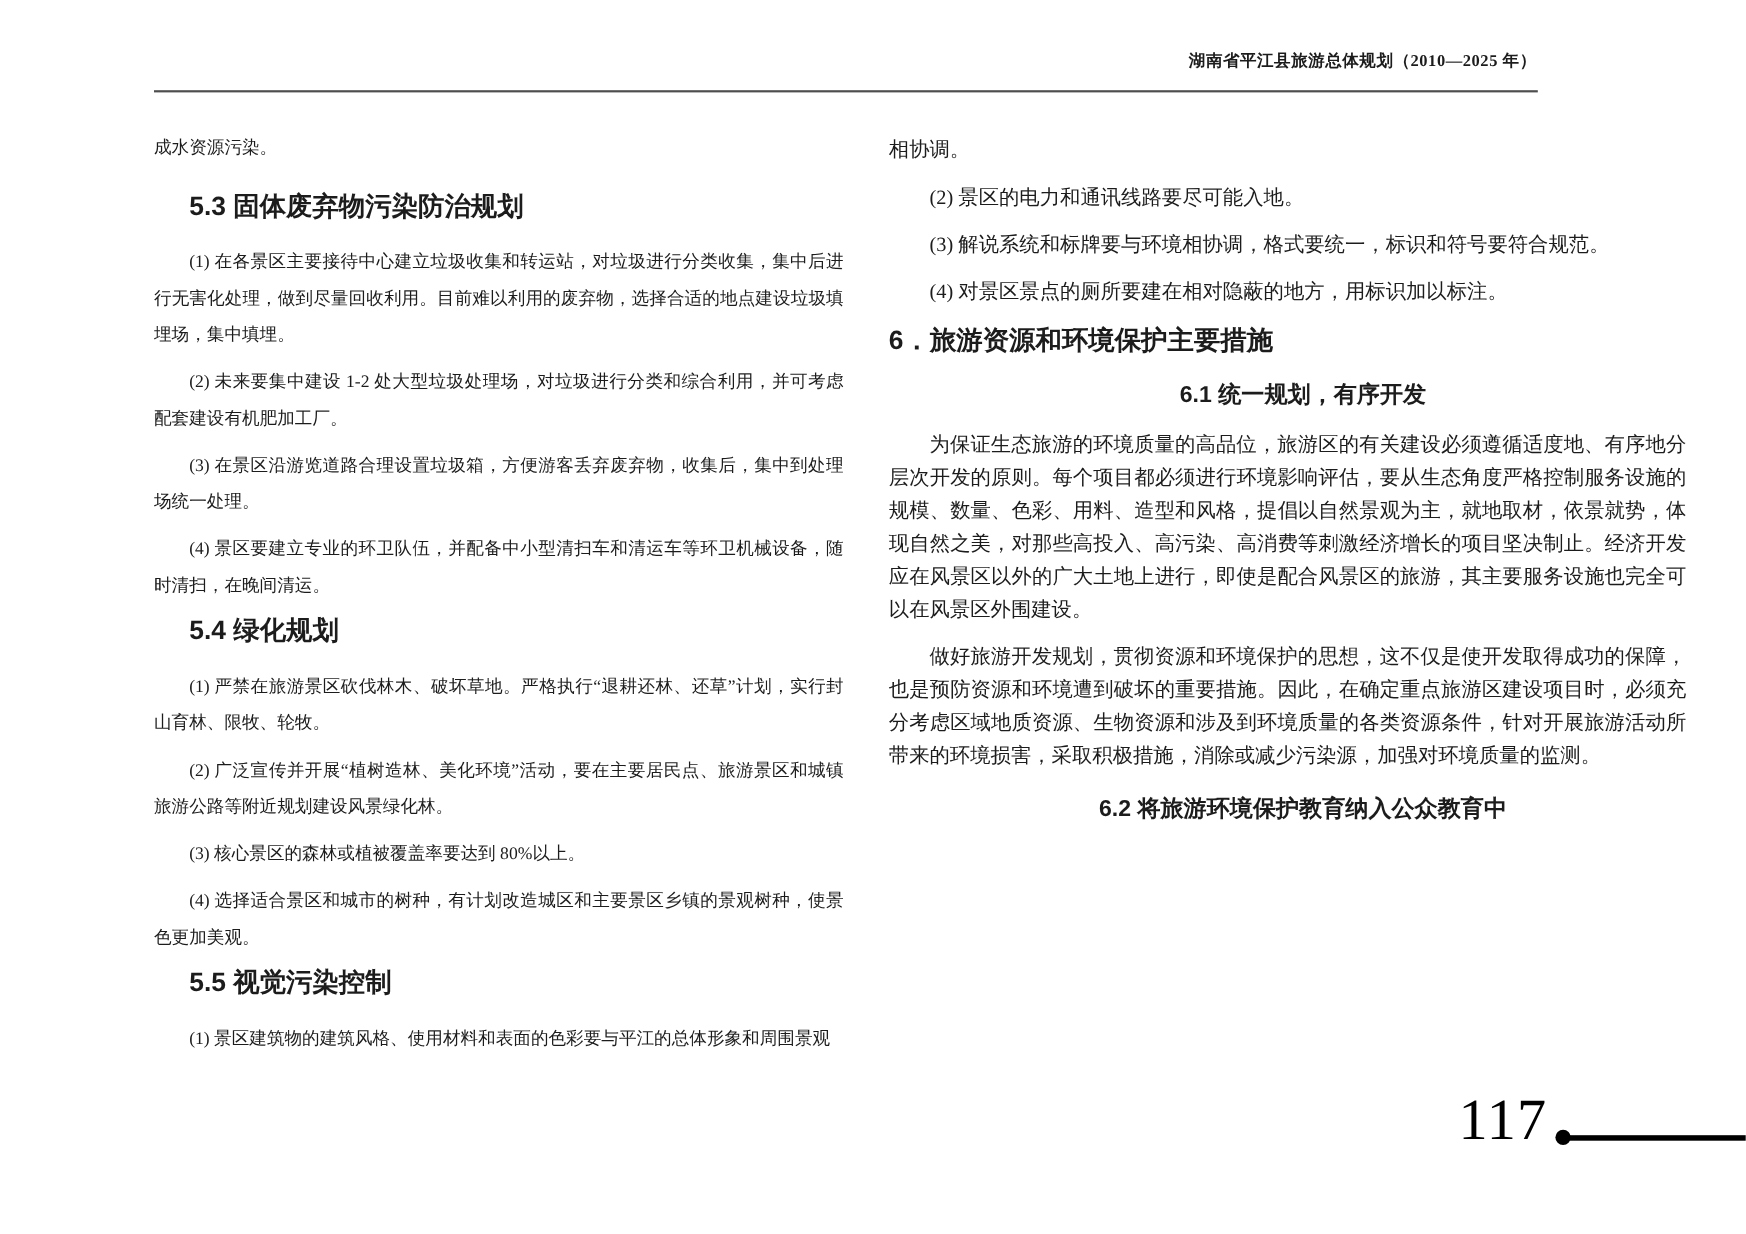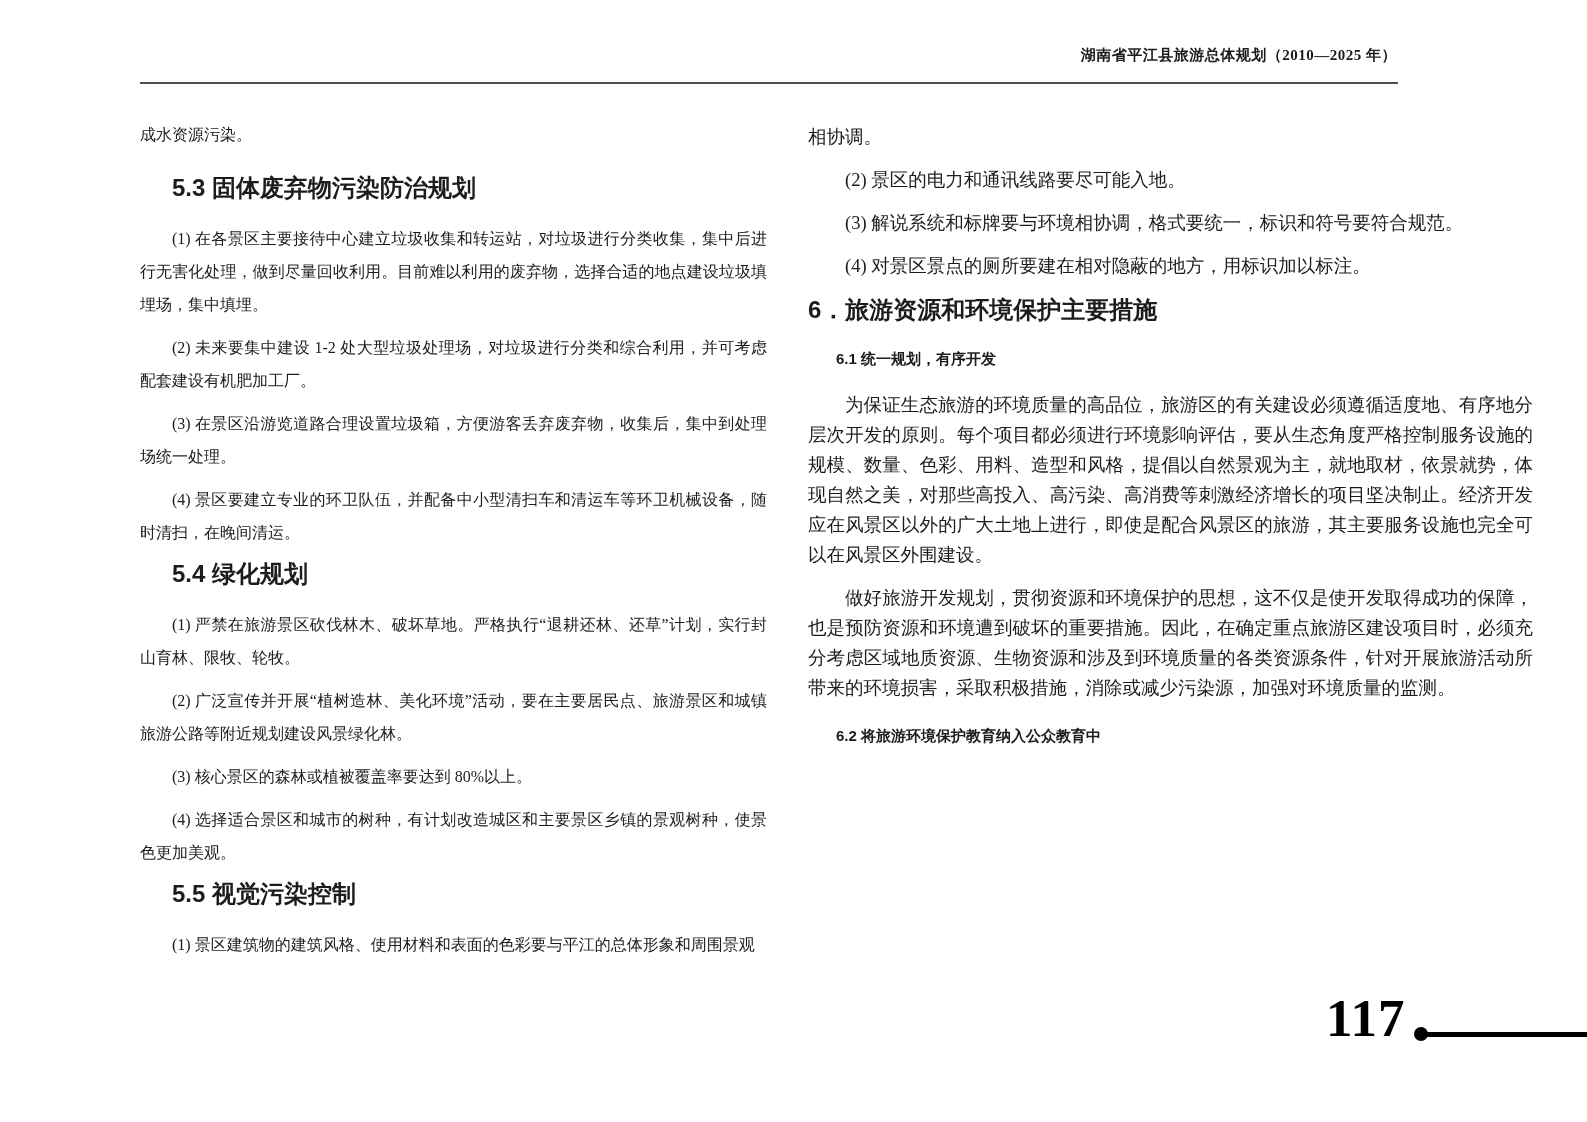--- a/index.html
+++ b/index.html
@@ -88,36 +88,36 @@
     font-weight: bold;
     line-height: 32px;
     text-indent: 0;
     text-align: left;
     margin-top: 8px;
     margin-bottom: 6px;
   }
   
   .col-right .h2 {
     font-family: "Liberation Sans", "DejaVu Sans", sans-serif;
-    font-size: 15px;
+    font-size: 21px;
     font-weight: bold;
     line-height: 30px;
     text-indent: 28px;
-    text-align: left;
+    text-align: center;
     margin-top: 18px;
     margin-bottom: 16px;
   }
   
   .page-number {
     position: absolute;
     top: 992px;
     left: 1326px;
     font-size: 53px;
     line-height: 53px;
-    font-weight: bold;
+    font-weight: normal;
     letter-spacing: 1px;
     color: #000000;
   }
   .footer-dot {
     position: absolute;
     top: 1027px;
     left: 1414px;
     width: 14px;
     height: 14px;
     border-radius: 50%;

